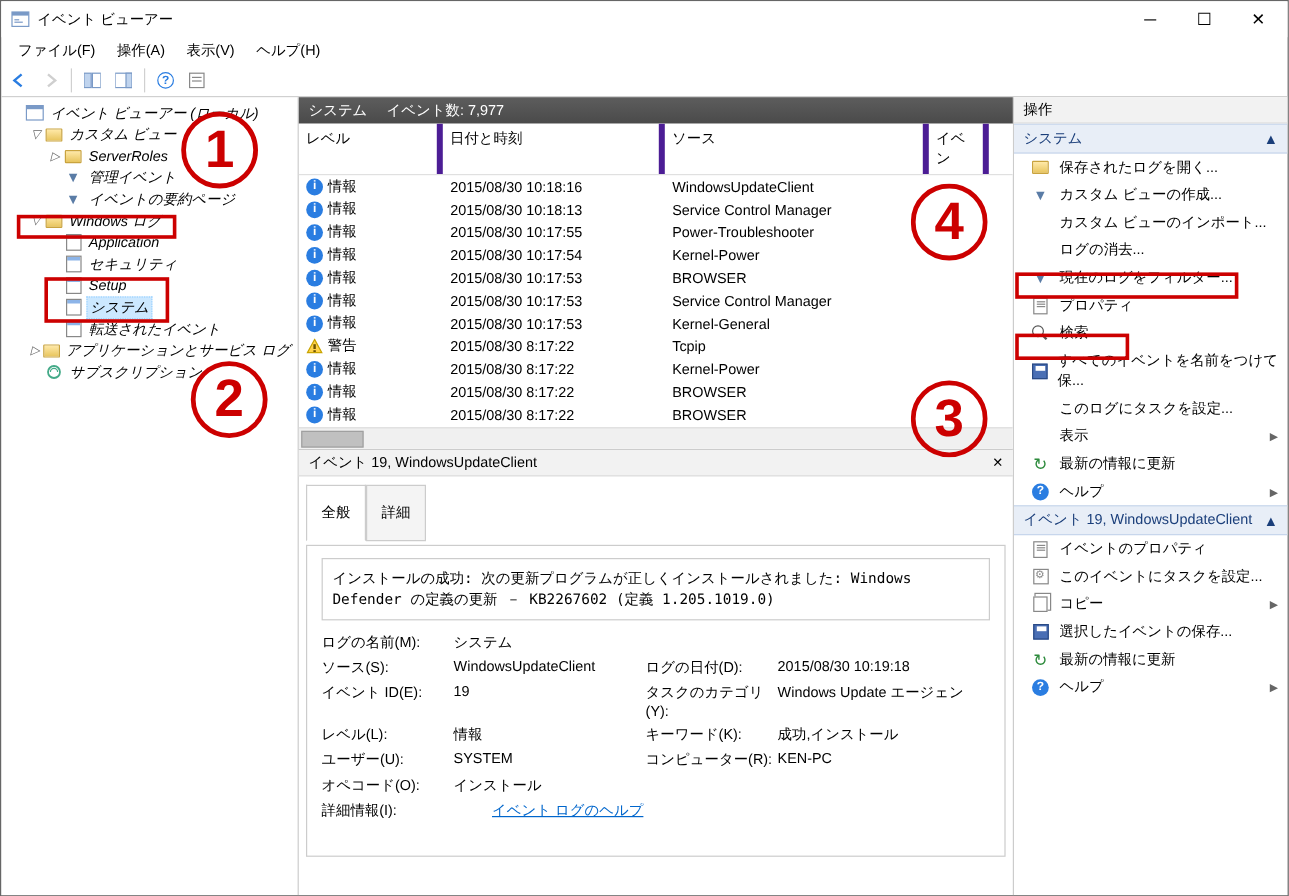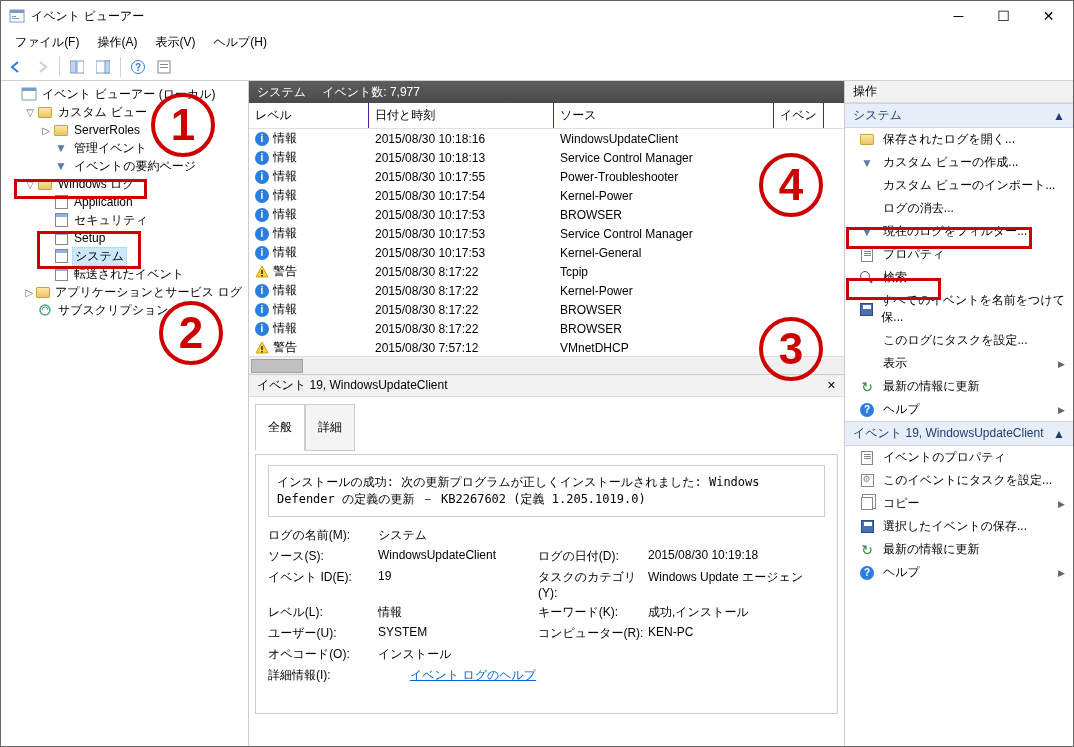--- a/index.html
+++ b/index.html
@@ -12,38 +12,38 @@
 .titlebar .btn { width: 45px; height: 28px; display: flex; align-items: center; justify-content: center; font-size: 14px; }
 
 .menubar { height: 22px; display: flex; align-items: center; padding: 0 6px; gap: 2px; }
 .menubar .item { padding: 2px 8px; }
 
 .toolbar { height: 28px; display: flex; align-items: center; padding: 0 4px; gap: 4px; border-bottom: 1px solid #d0d0d0; }
 .toolbar .tb { width: 22px; height: 22px; display: flex; align-items: center; justify-content: center; border: 1px solid transparent; }
 .toolbar .sep { width: 1px; height: 20px; background: #d0d0d0; margin: 0 2px; }
 
 .main { display: flex; height: calc(100% - 80px); }
-.left { width: 248px; border-right: 1px solid #ccc; padding: 2px; overflow: hidden; position: relative; }
+.left { width: 248px; border-right: 1px solid #ccc; padding: 2px; overflow: hidden; position: relative; font-style: italic; }
 .center { flex: 1; display: flex; flex-direction: column; border-right: 1px solid #ccc; position: relative; }
 .right { width: 228px; display: flex; flex-direction: column; }
 
 .tree { padding: 2px; }
 .tree-item { display: flex; align-items: center; height: 18px; white-space: nowrap; }
 .tree-item .exp { width: 14px; text-align: center; color: #666; font-size: 10px; cursor: pointer; }
 .tree-item .ico { width: 16px; height: 16px; margin-right: 3px; display: inline-flex; align-items: center; justify-content: center; }
 .tree-item .lbl { padding: 0 2px; }
 .tree-item.sel .lbl { background: #cce8ff; border: 1px dotted #99d1ff; }
 .indent0 { padding-left: 2px; }
 .indent1 { padding-left: 18px; }
 .indent2 { padding-left: 34px; }
 
 .center-hdr { background: linear-gradient(#5d5d5d, #4a4a4a); color: #fff; height: 22px; display: flex; align-items: center; padding: 0 8px; gap: 16px; }
 .grid { flex: 0 0 272px; overflow: hidden; display: flex; flex-direction: column; border-bottom: 1px solid #ccc; }
 .grid-head { display: flex; background: #fff; border-bottom: 1px solid #e0e0e0; }
-.grid-head .col { padding: 4px 6px; border-right: 1px solid #4c1d95; }
+.grid-head .col { padding: 4px 6px; border-right: 5px solid #4c1d95; }
 .grid-body { flex: 1; overflow-y: scroll; overflow-x: hidden; }
 .row { display: flex; height: 19px; align-items: center; }
 .row .cell { padding: 0 6px; overflow: hidden; white-space: nowrap; display:flex; align-items:center; gap:4px; }
 .c-lvl { width: 120px; }
 .c-dt { width: 185px; }
 .c-src { width: 220px; }
 .c-ev { width: 50px; }
 
 .scrollx { height: 18px; background: #f0f0f0; border-top: 1px solid #ddd; position: relative; }
 .scrollx::before { content:""; position:absolute; left:2px; top:2px; width: 50px; height: 12px; background:#c0c0c0; border:1px solid #a0a0a0; }

